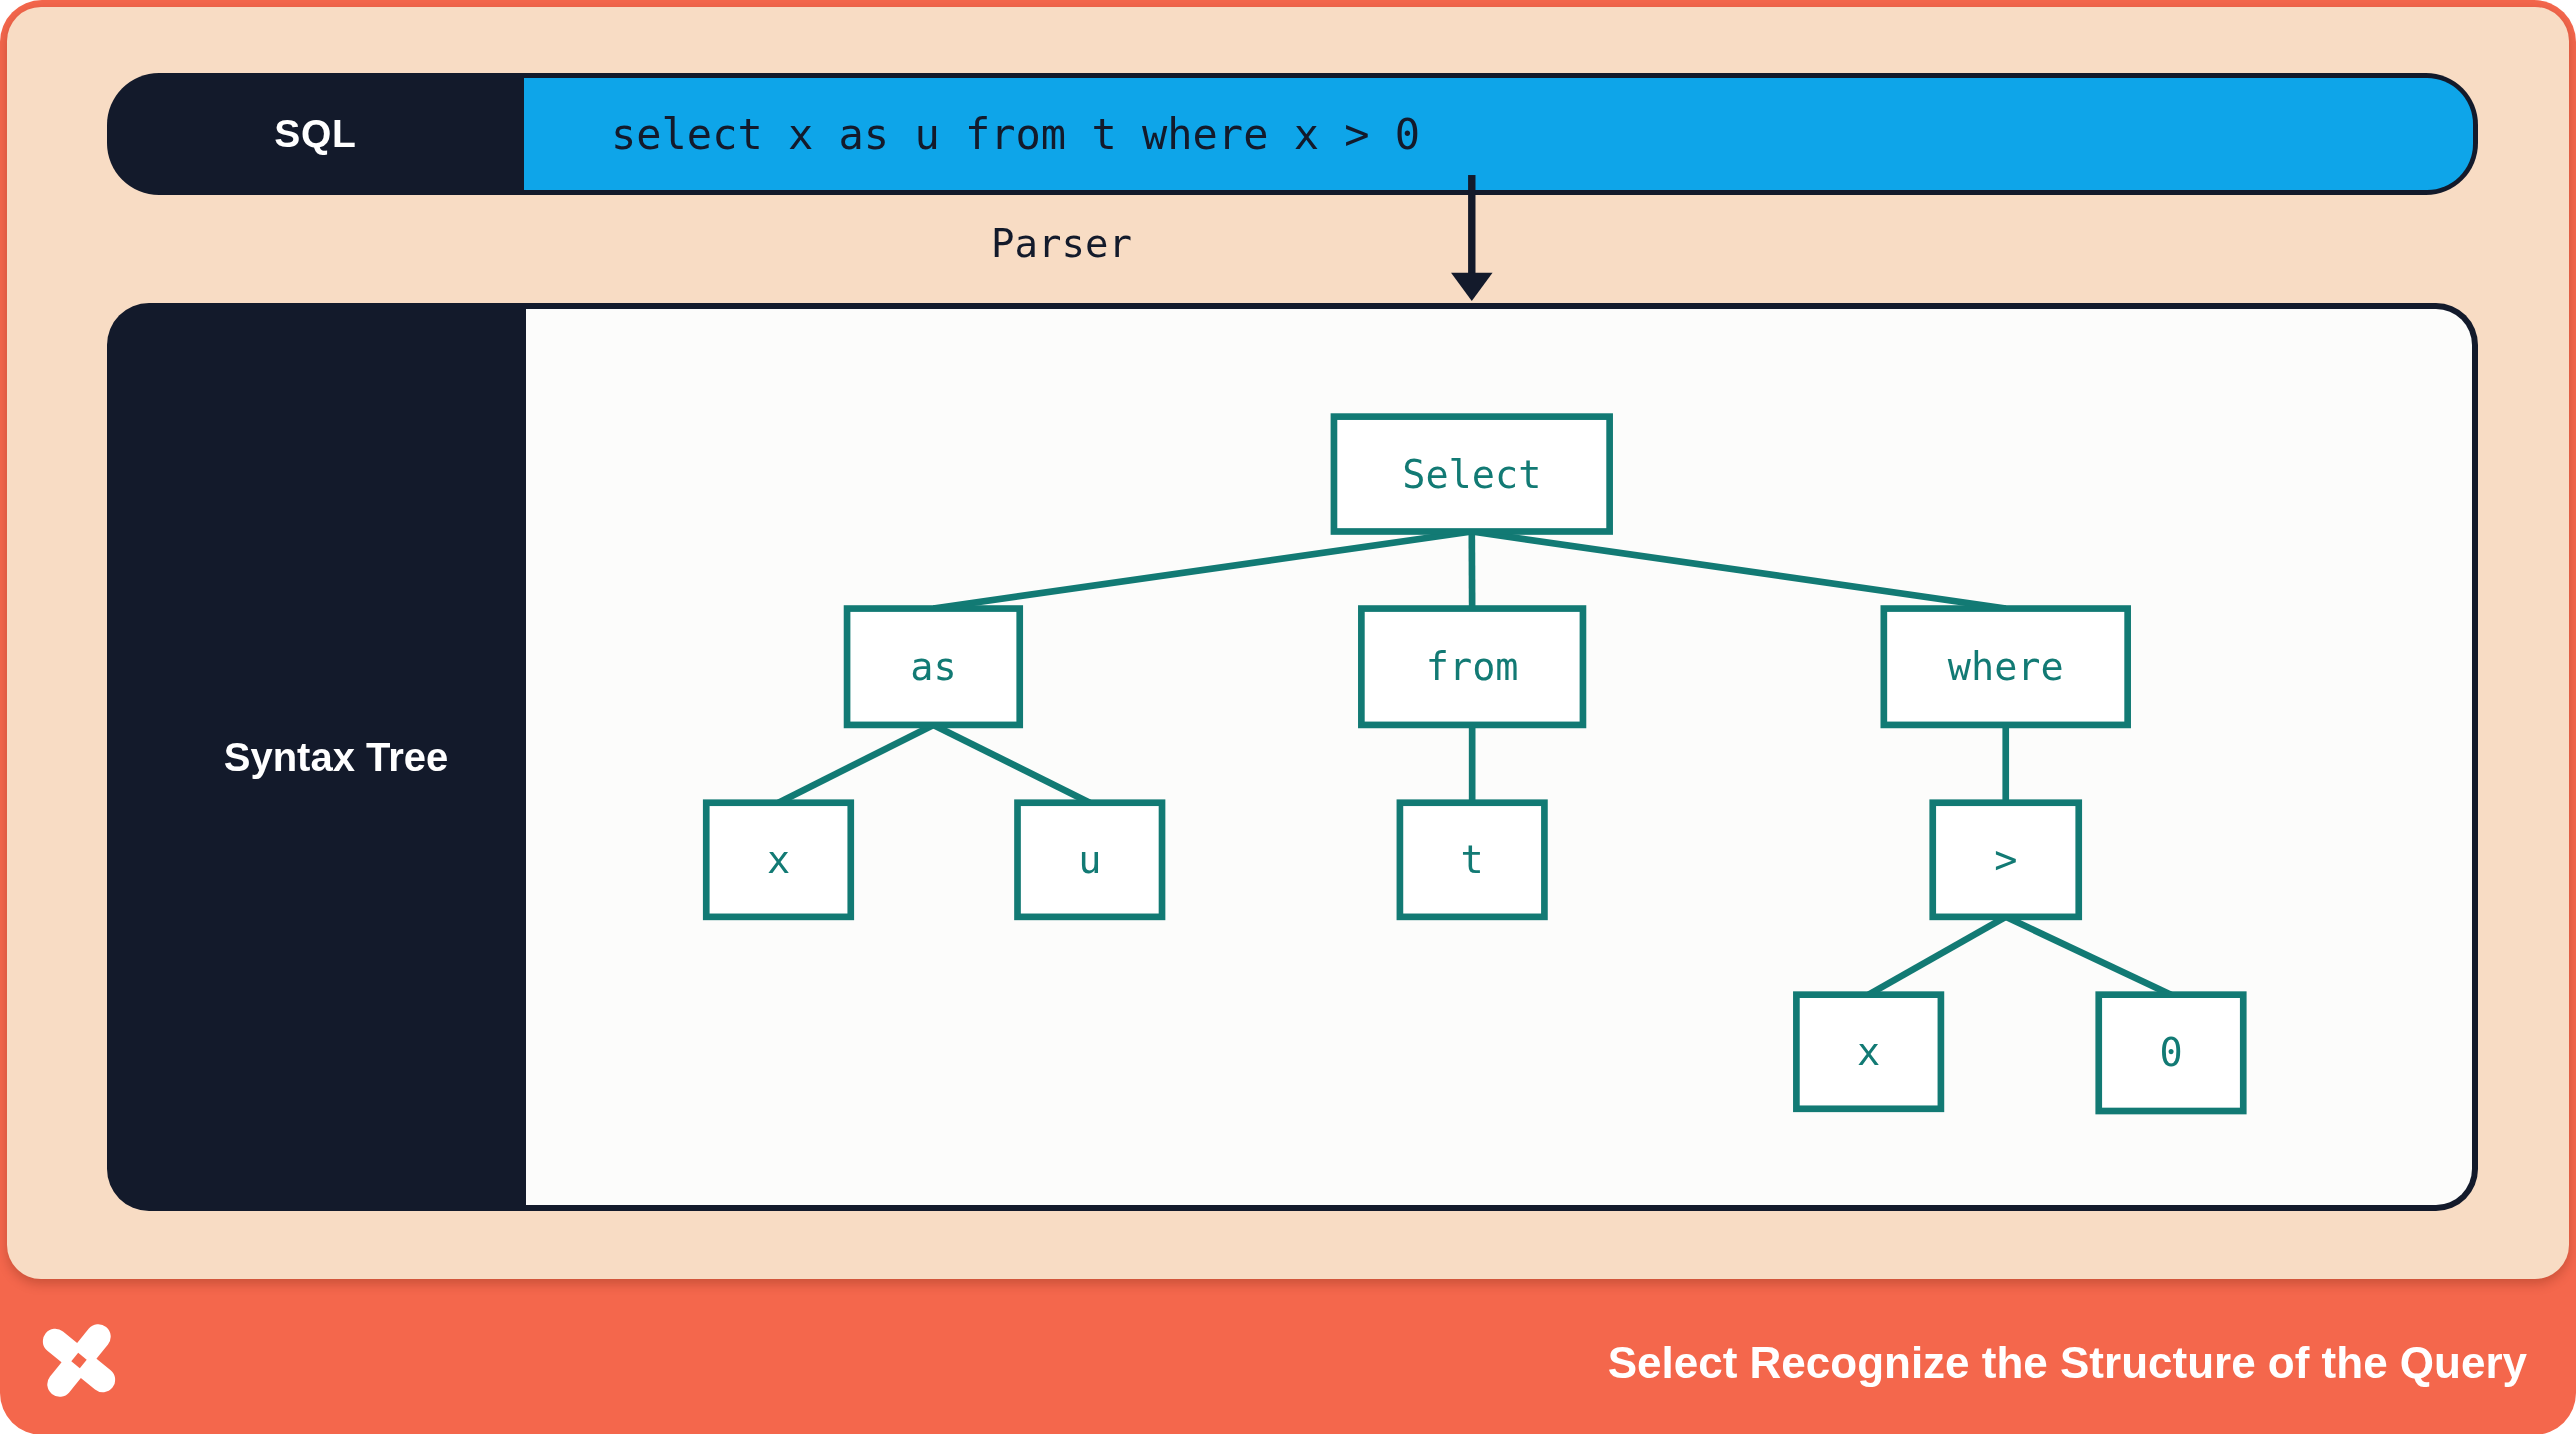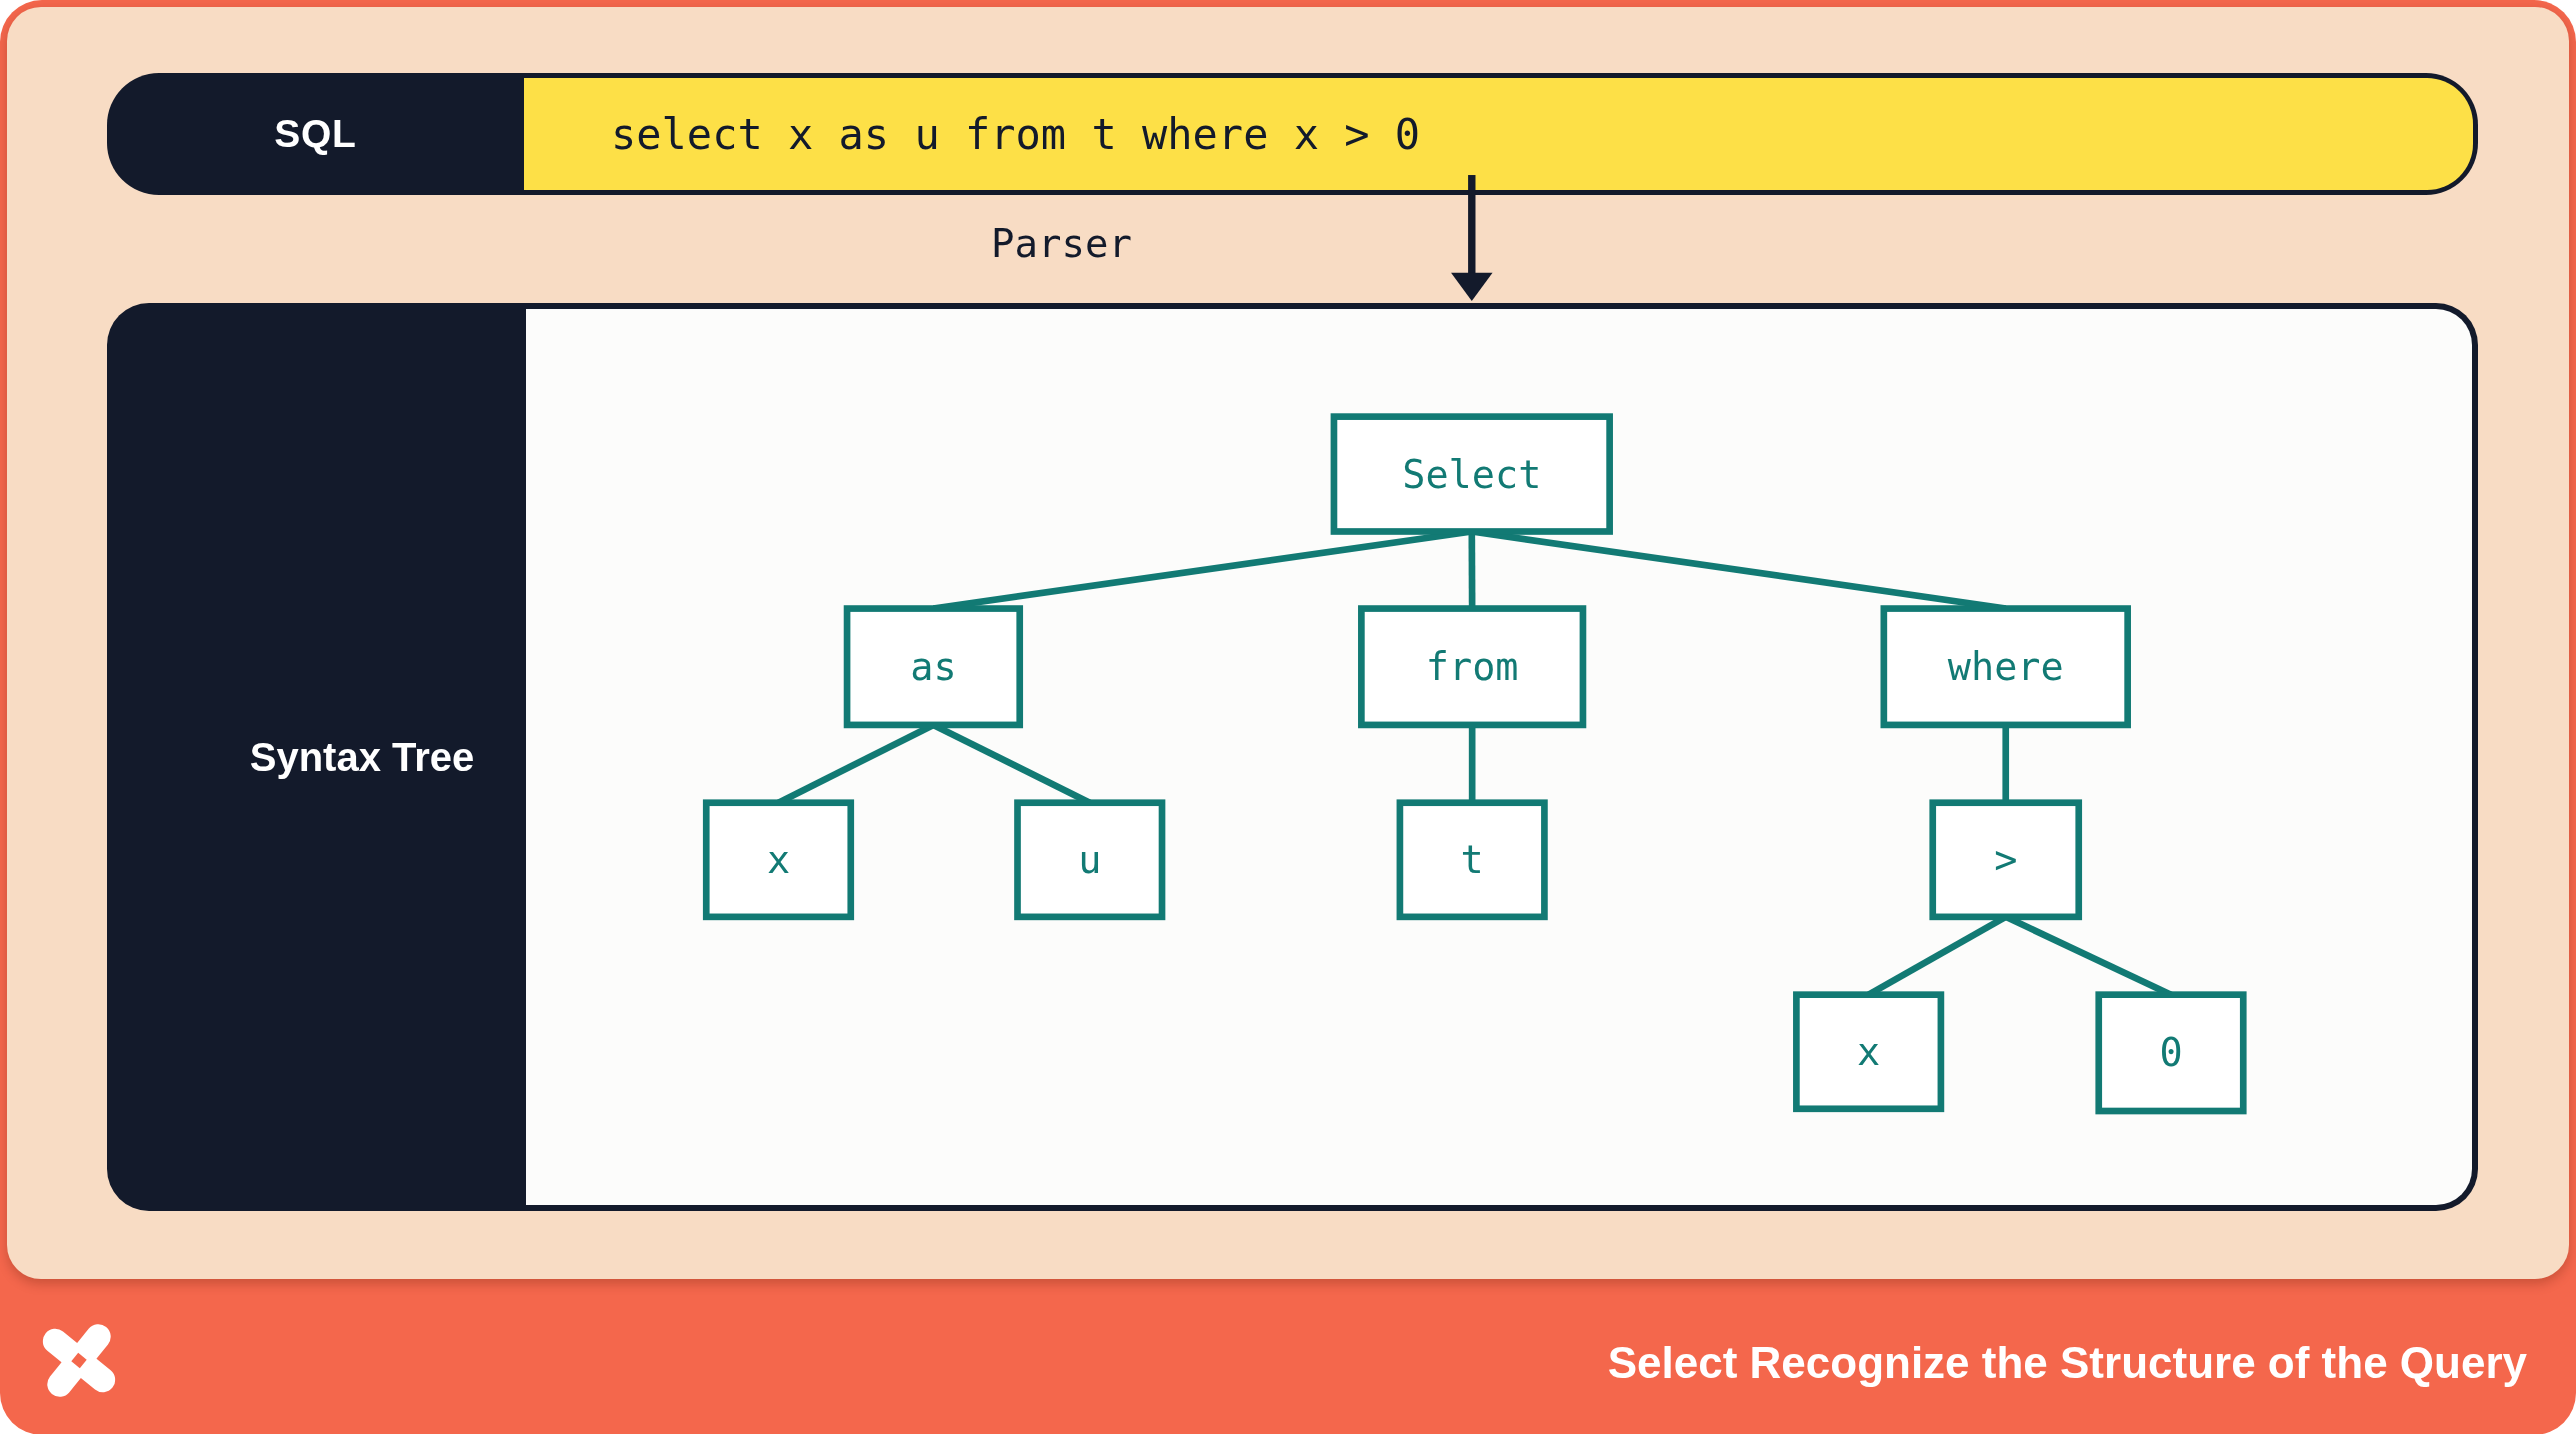--- a/index.html
+++ b/index.html
@@ -23,21 +23,21 @@
     border-radius:34px;
     box-shadow:0 4.4px 10.4px rgba(80,20,0,0.25);
   }
   
   .sql-pill{
     position:absolute;left:107px;top:73px;width:2371px;height:122px;
     background:#131A2B;border-radius:52px;
   }
   .sql-pill .inner{
     position:absolute;left:417px;top:5.2px;right:5.2px;bottom:5.2px;
-    background:#fde047;border-radius:0 46px 46px 0;
+    background:#0ea5e9;border-radius:0 46px 46px 0;
     display:flex;align-items:center;
   }
   .sql-pill .label{
     position:absolute;left:0;top:0;width:417px;height:100%;
     display:flex;align-items:center;justify-content:center;
     color:#ffffff;font-size:39px;font-weight:bold;letter-spacing:0.7px;
   }
   .sql-query{
     padding-left:87px;
     font-family:"DejaVu Sans Mono", monospace;
@@ -55,21 +55,21 @@
     position:absolute;left:107px;top:303px;width:2371px;height:908px;
     background:#131A2B;border-radius:42px;
   }
   .panel .inner{
     position:absolute;left:419px;top:6px;right:6px;bottom:6px;
     background:#FCFCFB;border-radius:0 36px 36px 0;
   }
   .panel .label{
     position:absolute;left:0;top:0;width:458px;height:100%;
     display:flex;align-items:center;justify-content:center;
-    color:#ffffff;font-size:40px;font-weight:bold;margin-left:26px;
+    color:#ffffff;font-size:40px;font-weight:bold;
   }
   
   .overlay{
     position:absolute;left:0;top:0;width:2576px;height:1435px;
     pointer-events:none;
   }
   .overlay text{
     font-family:"DejaVu Sans Mono", monospace;
     font-size:52px;fill:#127A74;
   }

